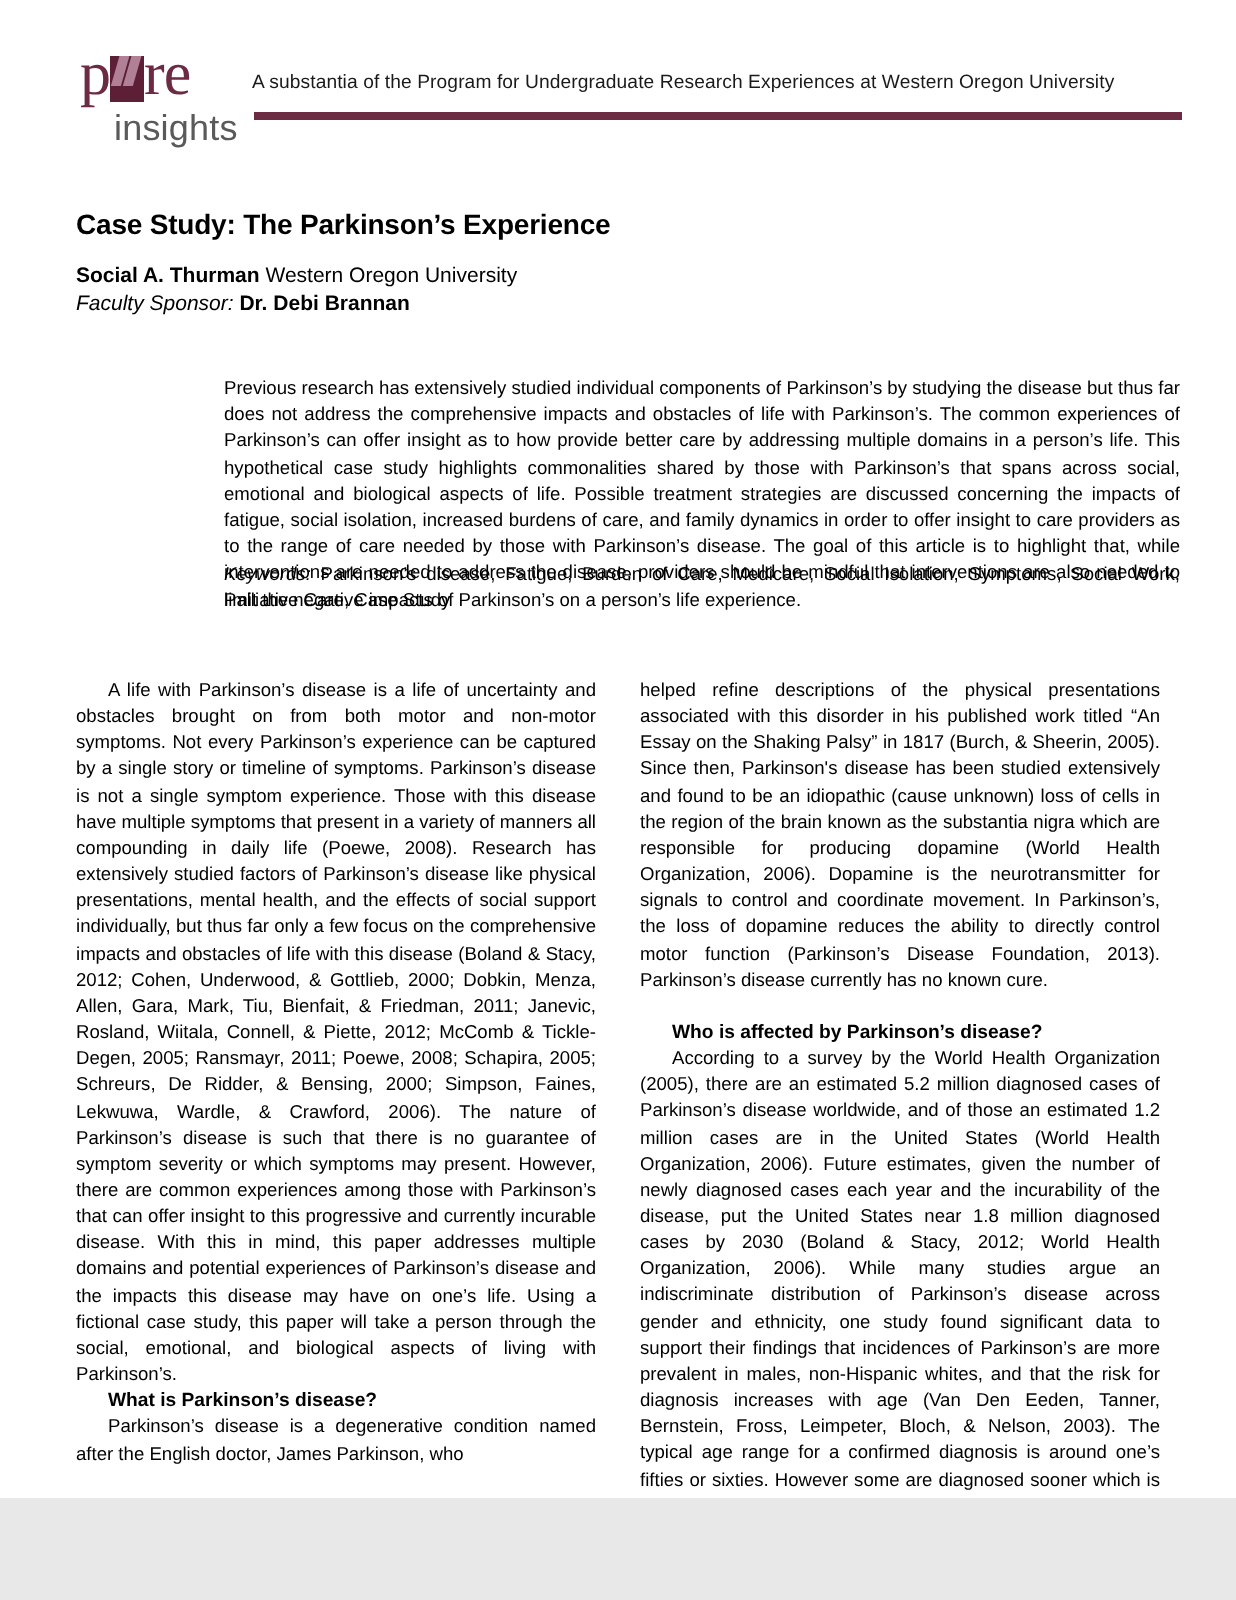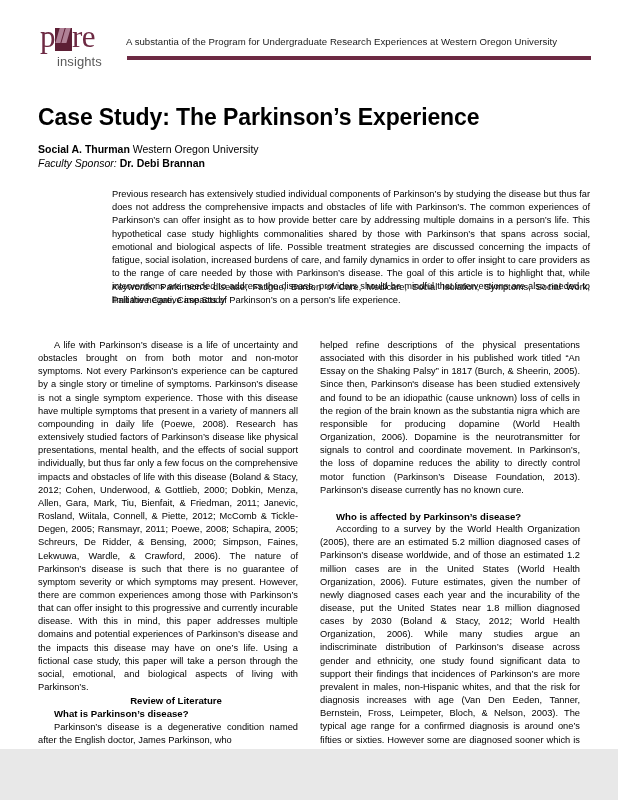--- a/index.html
+++ b/index.html
@@ -68,21 +68,21 @@
     left: 9px;
     top: -3px;
     width: 5px;
     height: 18px;
     background: #b08196;
     transform: skewX(-16deg);
   }
   .logo-sub {
     display: block;
     font-family: "Liberation Sans", sans-serif;
-    font-size: 13px;
+    font-size: 18px;
     color: #5a5a5a;
     margin-top: 1px;
     margin-left: 17px;
     letter-spacing: 0.1px;
   }
   .masthead-tagline {
     position: absolute;
     left: 126px;
     top: 36px;
     font-size: 9.6px;
@@ -95,21 +95,21 @@
     left: 127px;
     top: 56px;
     width: 464px;
     height: 4px;
     background: #6d2a43;
   }
 
   
   .title-area { position: absolute; left: 38px; top: 104px; right: 38px; }
   .doc-title {
-    font-size: 23px;
+    font-size: 14px;
     font-weight: bold;
     color: #000;
     margin: 0 0 12px 0;
     letter-spacing: -0.1px;
   }
   .byline {
     font-size: 10.5px;
     color: #000;
     margin: 0 0 1px 0;
     line-height: 13px;
@@ -231,21 +231,20 @@
   <div class="abstract">Previous research has extensively studied individual components of Parkinson’s by studying the disease but thus far does not address the comprehensive impacts and obstacles of life with Parkinson’s. The common experiences of Parkinson’s can offer insight as to how provide better care by addressing multiple domains in a person’s life. This hypothetical case study highlights commonalities shared by those with Parkinson’s that spans across social, emotional and biological aspects of life. Possible treatment strategies are discussed concerning the impacts of fatigue, social isolation, increased burdens of care, and family dynamics in order to offer insight to care providers as to the range of care needed by those with Parkinson’s disease. The goal of this article is to highlight that, while interventions are needed to address the disease, providers should be mindful that interventions are also needed to limit the negative impacts of Parkinson’s on a person’s life experience.</div>
 
   <div class="keywords">
     <span class="kw-label">Keywords:</span><span> Parkinson’s disease, Fatigue, Burden of Care, Medicare, Social Isolation, Symptoms, Social Work, Palliative Care, Case Study</span>
   </div>
 
   <div class="columns">
 
     <div class="col">
       <p>A life with Parkinson’s disease is a life of uncertainty and obstacles brought on from both motor and non-motor symptoms.  Not every Parkinson’s experience can be captured by a single story or timeline of symptoms. Parkinson’s disease is not a single symptom experience. Those with this disease have multiple symptoms that present in a variety of manners all compounding in daily life (Poewe, 2008).  Research has extensively studied factors of Parkinson’s disease like physical presentations, mental health, and the effects of social support individually, but thus far only a few focus on the comprehensive impacts and obstacles of life with this disease (Boland &amp; Stacy, 2012; Cohen, Underwood, &amp; Gottlieb, 2000; Dobkin, Menza, Allen, Gara, Mark, Tiu, Bienfait, &amp; Friedman, 2011; Janevic, Rosland, Wiitala, Connell, &amp; Piette, 2012; McComb &amp; Tickle-Degen, 2005; Ransmayr, 2011; Poewe, 2008; Schapira, 2005; Schreurs, De Ridder, &amp; Bensing, 2000; Simpson, Faines, Lekwuwa, Wardle, &amp; Crawford, 2006). The nature of Parkinson’s disease is such that there is no guarantee of symptom severity or which symptoms may present. However, there are common experiences among those with Parkinson’s that can offer insight to this progressive and currently incurable disease. With this in mind, this paper addresses multiple domains and potential experiences of Parkinson’s disease and the impacts this disease may have on one’s life.  Using a fictional case study, this paper will take a person through the social, emotional, and biological aspects of living with Parkinson’s.</p>
-      <p class="section-heading">Review of Literature</p>
       <p class="sub-heading">What is Parkinson’s disease?</p>
       <p>Parkinson’s disease is a degenerative condition named after the English doctor, James Parkinson, who</p>
     </div>
 
     <div class="col">
       <p class="noindent">helped refine descriptions of the physical presentations associated with this disorder in his published work titled “An Essay on the Shaking Palsy” in 1817 (Burch, &amp; Sheerin, 2005). Since then, Parkinson's disease has been studied extensively and found to be an idiopathic (cause unknown) loss of cells in the region of the brain known as the substantia nigra which are responsible for producing dopamine (World Health Organization, 2006).  Dopamine is the neurotransmitter for signals to control and coordinate movement.  In Parkinson’s, the loss of dopamine reduces the ability to directly control motor function (Parkinson’s Disease Foundation, 2013).  Parkinson’s disease currently has no known cure.</p>
       <p class="sub-heading spaced">Who is affected by Parkinson’s disease?</p>
       <p>According to a survey by the World Health Organization (2005), there are an estimated 5.2 million diagnosed cases of Parkinson’s disease worldwide, and of those an estimated 1.2 million cases are in the United States (World Health Organization, 2006).    Future estimates, given the number of newly diagnosed cases each year and the incurability of the disease, put the United States near 1.8 million diagnosed cases by 2030 (Boland &amp; Stacy, 2012; World Health Organization, 2006). While many studies argue an indiscriminate distribution of Parkinson’s disease across gender and ethnicity, one study found significant data to support their findings that incidences of Parkinson’s are more prevalent in males, non-Hispanic whites, and that the risk for diagnosis increases with age (Van Den Eeden, Tanner, Bernstein, Fross, Leimpeter, Bloch, &amp; Nelson, 2003). The typical age range for a confirmed diagnosis is around one’s fifties or sixties.  However some are diagnosed sooner which is known as early onset Parkinson’s (World Health</p>
     </div>
 

